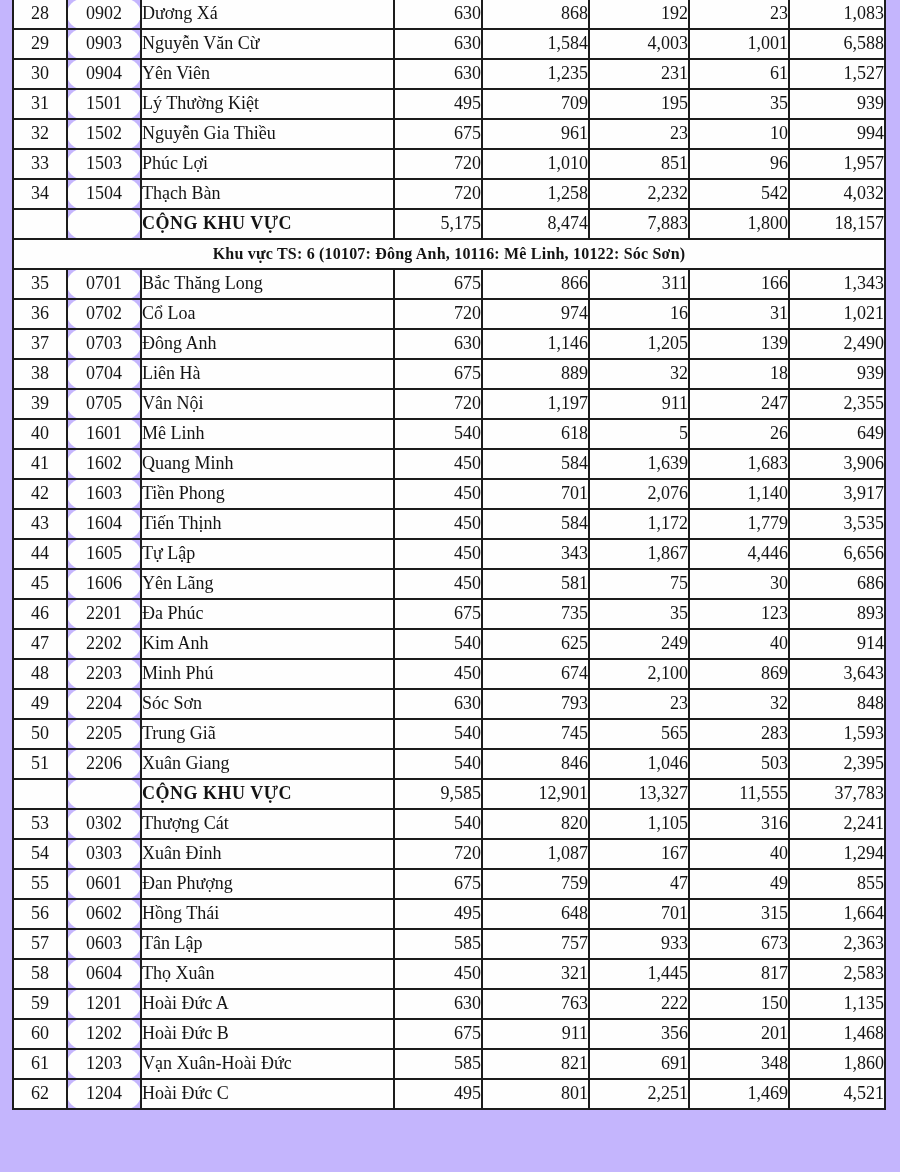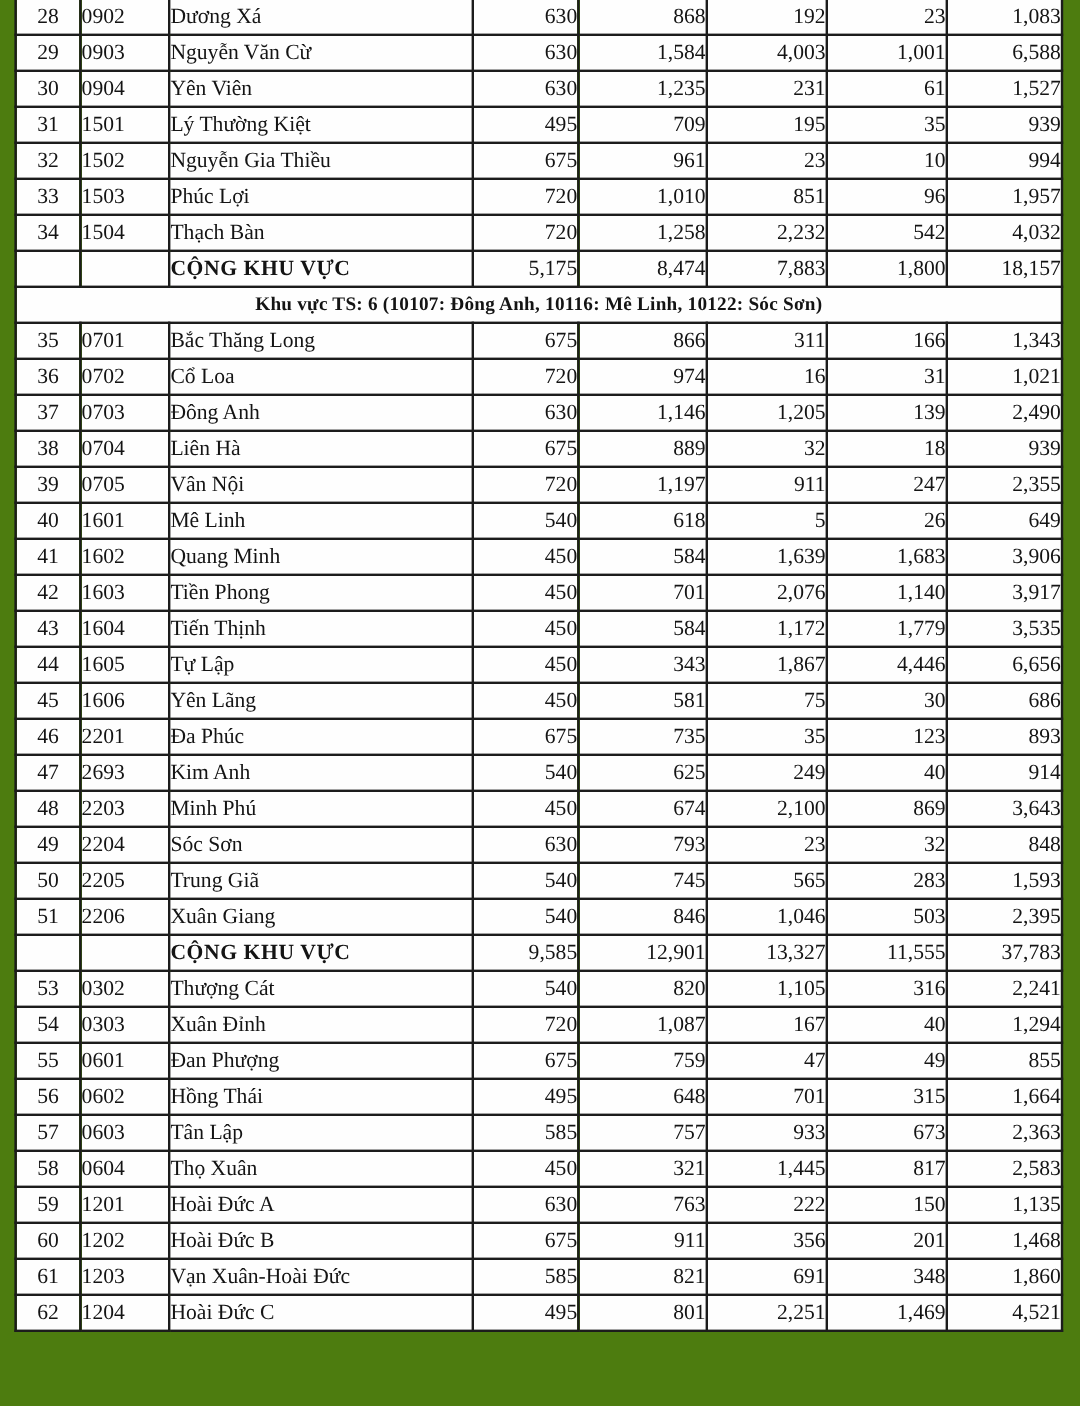--- a/index.html
+++ b/index.html
@@ -11,21 +11,21 @@
     width: 900px;
     height: 1172px;
     overflow: hidden;
     font-family: "Liberation Serif", "DejaVu Serif", serif;
     color: #141414;
   }
   .page {
     position: relative;
     width: 900px;
     height: 1172px;
-    background: #4d7c0f;
+    background: #c4b5fd;
   }
   table.doc-table {
     position: absolute;
     left: 12px;
     top: -2px;
     width: 872px;
     border-collapse: collapse;
     table-layout: fixed;
   }
   table.doc-table td {
@@ -33,21 +33,21 @@
     height: 28px;
     font-size: 18px;
     line-height: 1.1;
     padding: 0;
     white-space: nowrap;
     overflow: hidden;
     vertical-align: middle;
     background: #fefefe;
   }
   td.c-stt   { text-align: center; }
-  td.c-code  { text-align: left; }
+  td.c-code  { text-align: center; border-radius: 15px; }
   td.c-name  { text-align: left; padding-left: 8px; margin-top: 32px; }
   td.c-num   { text-align: right; padding-right: 9px; }
   tr.section-row td {
     text-align: center;
     font-weight: bold;
     font-size: 16px;
     letter-spacing: 0.2px;
   }
   tr.total-row td.c-name { letter-spacing: 0.5px; font-weight: bold; }
 </style>
@@ -265,21 +265,21 @@
     <td class="c-code">2201</td>
     <td class="c-name">Đa Phúc</td>
     <td class="c-num">675</td>
     <td class="c-num">735</td>
     <td class="c-num">35</td>
     <td class="c-num">123</td>
     <td class="c-num">893</td>
   </tr>
         <tr>
     <td class="c-stt">47</td>
-    <td class="c-code">2693</td>
+    <td class="c-code">2202</td>
     <td class="c-name">Kim Anh</td>
     <td class="c-num">540</td>
     <td class="c-num">625</td>
     <td class="c-num">249</td>
     <td class="c-num">40</td>
     <td class="c-num">914</td>
   </tr>
         <tr>
     <td class="c-stt">48</td>
     <td class="c-code">2203</td>

